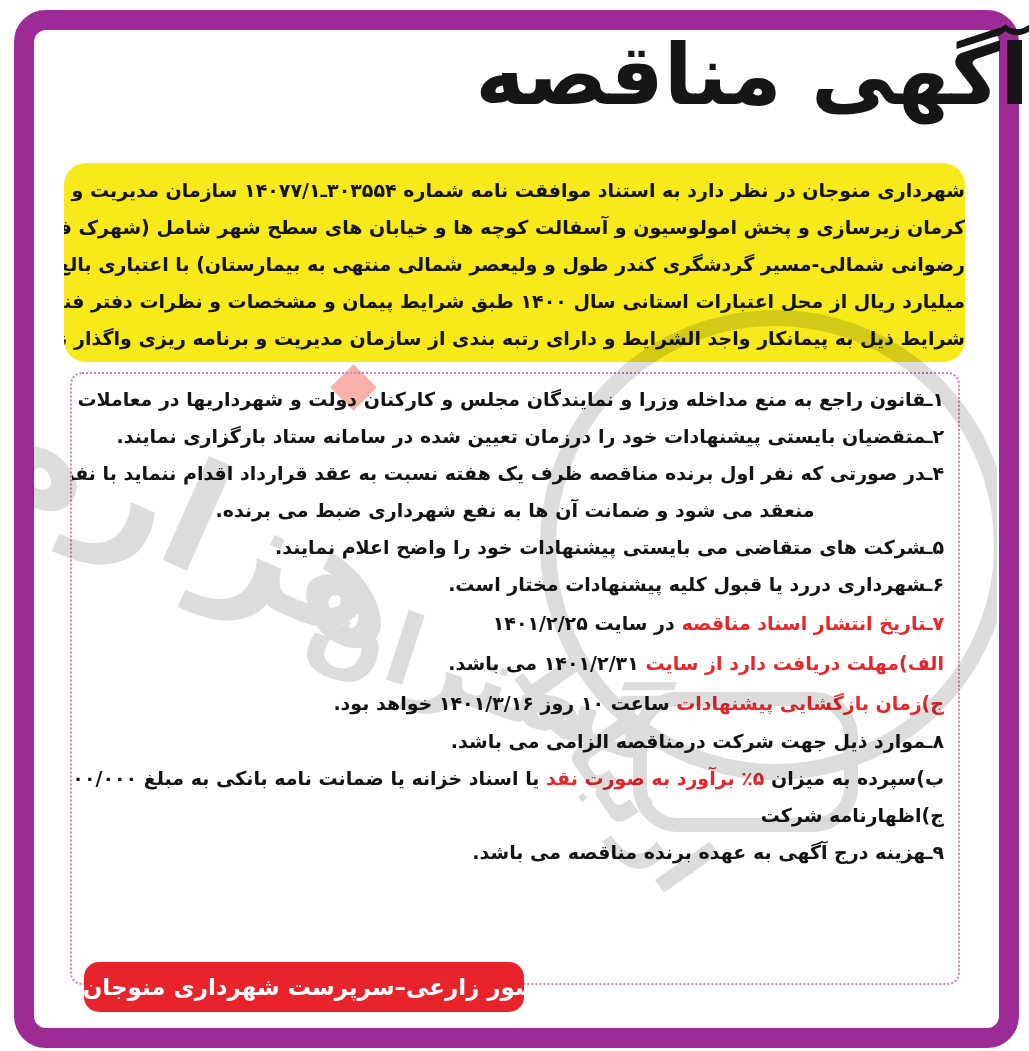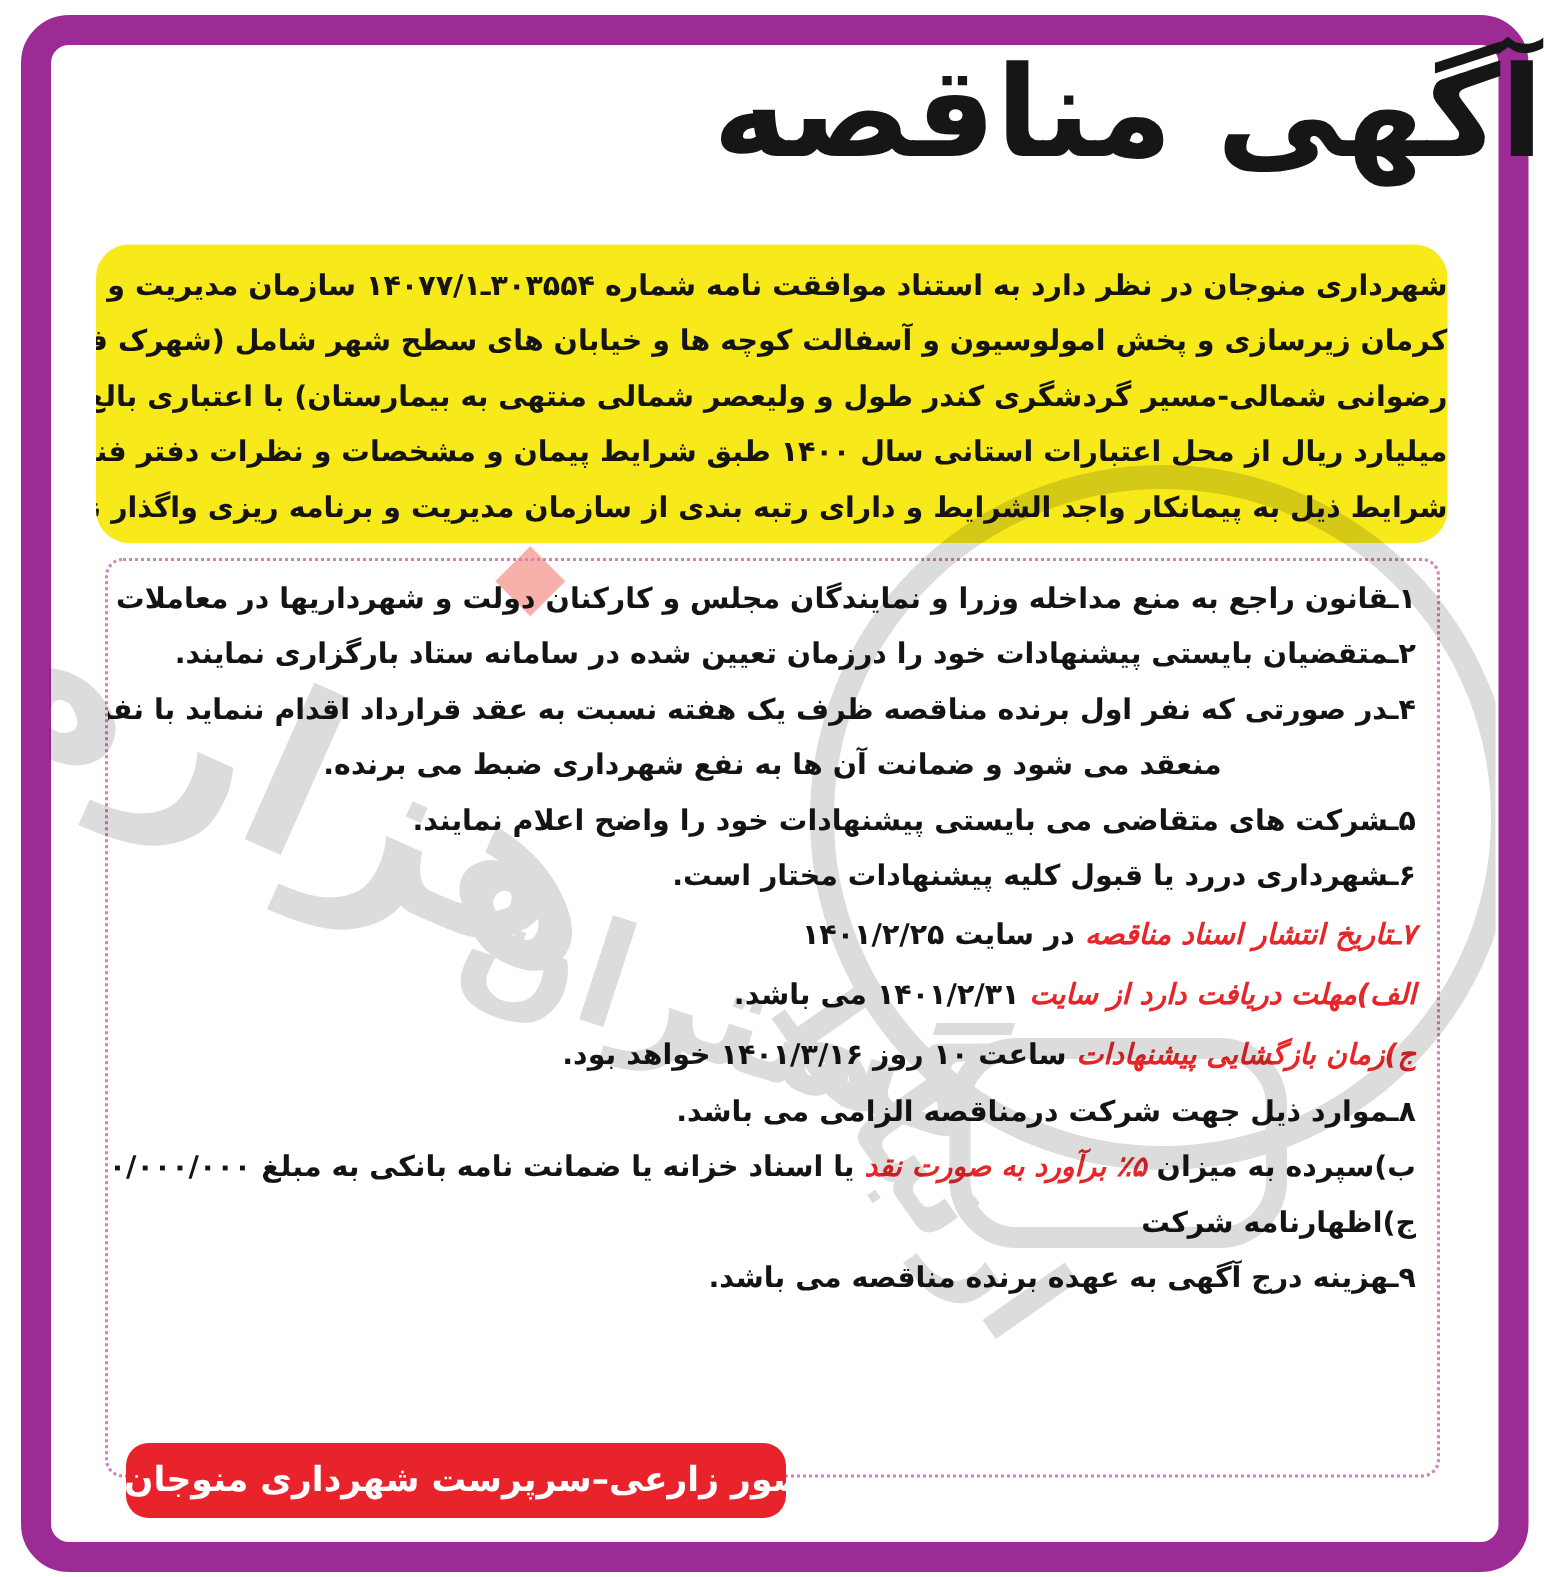--- a/index.html
+++ b/index.html
@@ -49,21 +49,21 @@
     box-sizing:border-box;padding:7px 14px 0 14px;
     overflow:hidden;background:transparent;
   }
   .term-line{
     font-size:19px;font-weight:bold;line-height:37px;
     color:var(--text_black,#141414);white-space:nowrap;
   }
   .term-line.right{text-align:right;}
   .term-line.center{text-align:center;}
   .term-line.alt{line-height:40px;letter-spacing:0.5px;}
-  .term-line .red{color:var(--red,#e62629);font-style:italic;}
+  .term-line .red{color:var(--red,#e62629);}
 
   .signature{
     position:absolute;left:84px;top:962px;width:440px;height:50px;
     background:var(--button_red,#e8232b);
     border-radius:15px;z-index:4;
     display:flex;align-items:center;justify-content:center;direction:rtl;
   }
   .signature span{color:#ffffff;font-size:23px;font-weight:bold;white-space:nowrap;margin-left:36px;}
 
   

